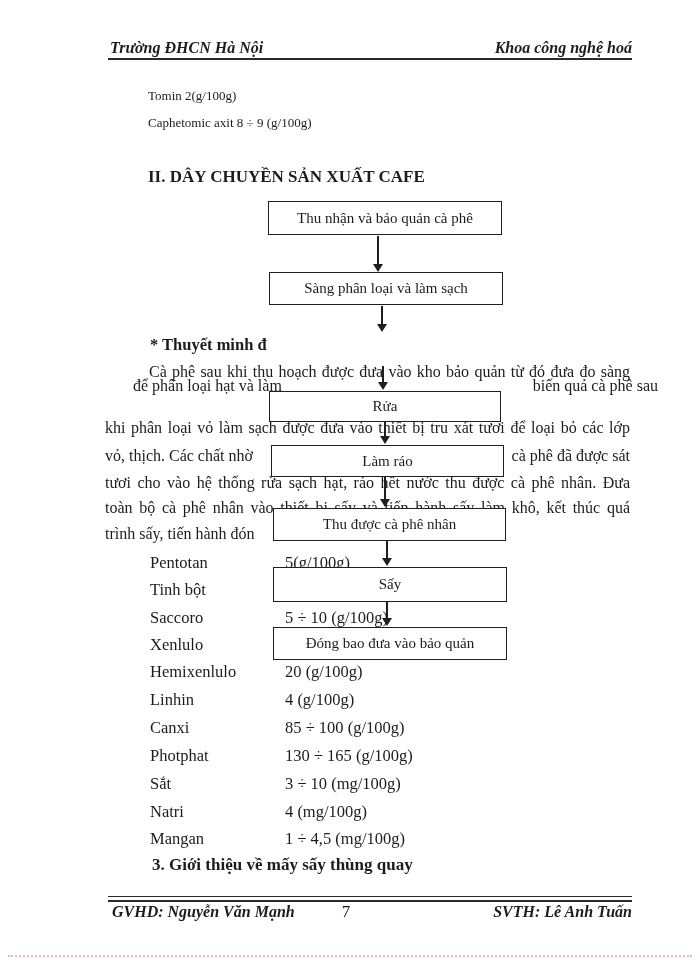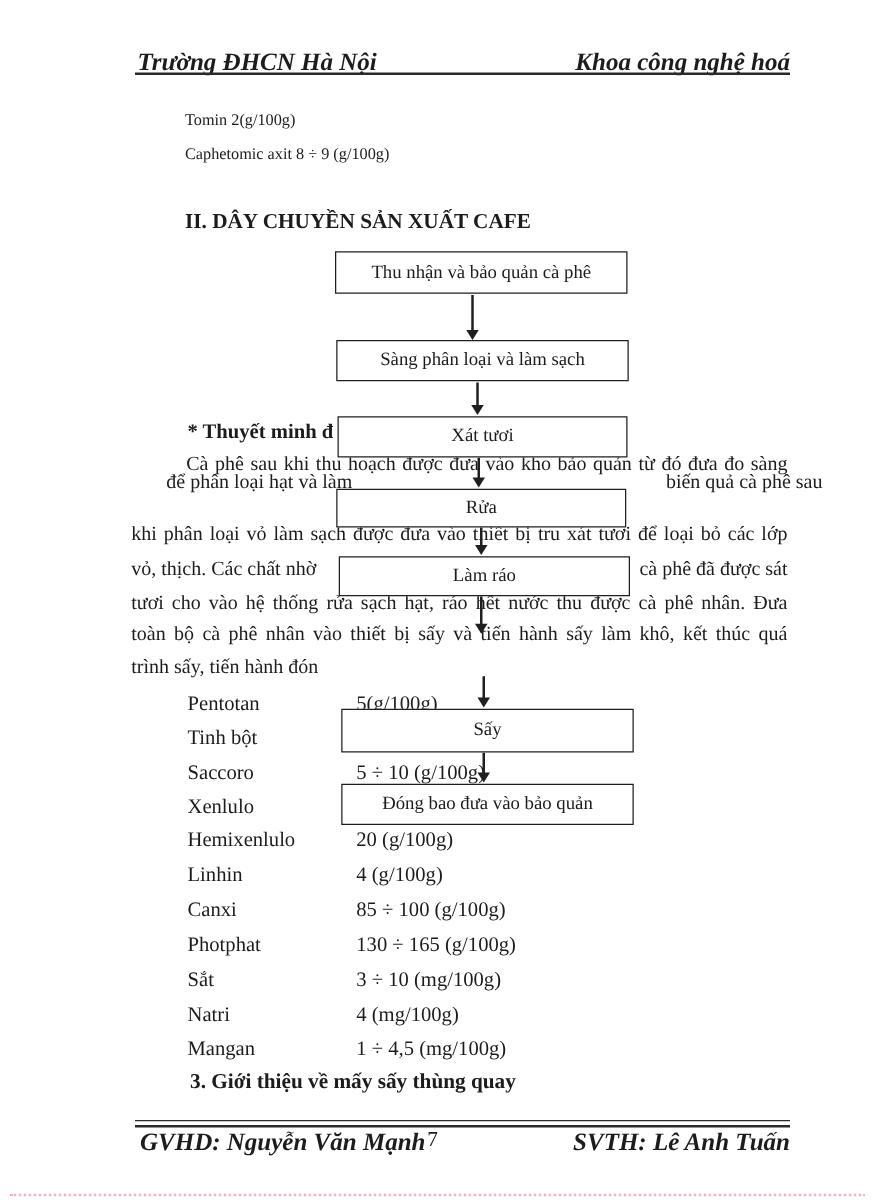--- a/index.html
+++ b/index.html
@@ -2,21 +2,21 @@
 <html><head>
 <meta charset="utf-8">
 <style>
   html,body{margin:0;padding:0;background:#ffffff;}
   .page{
     position:relative;width:700px;height:960px;background:#ffffff;
     font-family:"Liberation Serif","DejaVu Serif",serif;color:#1c1c1c;overflow:hidden;
   }
   .abs{position:absolute;}
   
-  .hf{font-style:italic;font-weight:bold;font-size:20px;white-space:nowrap;}
+  .hf{font-style:italic;font-weight:bold;font-size:16px;white-space:nowrap;}
   .header-rule{left:108px;top:58px;width:524px;height:0;border-top:2px solid #2a2a2a;}
   .footer-rule{left:108px;top:896px;width:524px;height:3px;border-top:1px solid #2a2a2a;border-bottom:2px solid #2a2a2a;}
   
   .tline{left:148px;font-size:13px;white-space:nowrap;}
   .h2{left:148px;font-weight:bold;font-size:17px;white-space:nowrap;}
   .pline{left:105px;width:525px;height:20px;font-size:16px;line-height:20px;z-index:1;}
   .just{text-align:justify;text-align-last:justify;}
   .frag-left{position:absolute;left:0;top:0;white-space:nowrap;}
   .frag-right{position:absolute;right:0;top:0;white-space:nowrap;}
   .note{font-weight:bold;font-size:16.5px;white-space:nowrap;z-index:1;}
@@ -109,23 +109,23 @@
   </div>
   <div class="abs nrow" style="top:829px;">
     <span class="nlabel">Mangan</span>
     <span class="nvalue">1 ÷ 4,5 (mg/100g)</span>
   </div>
 
   <div class="abs h2" style="left:152px;top:855px;">3. Giới thiệu về mấy sấy thùng quay</div>
 
   <div class="abs fbox" style="left:268px;top:201px;width:234px;height:34px;">Thu nhận và bảo quản cà phê</div>
   <div class="abs fbox" style="left:269px;top:272px;width:234px;height:33px;">Sàng phân loại và làm sạch</div>
-  <div class="abs fbox" style="left:270px;top:333px;width:232px;height:33px;">Xát tươi</div>
   <div class="abs fbox" style="left:269px;top:391px;width:232px;height:31px;">Rửa</div>
   <div class="abs fbox" style="left:271px;top:445px;width:233px;height:32px;">Làm ráo</div>
+  <div class="abs fbox" style="left:273px;top:508px;width:233px;height:33px;">Thu được cà phê nhân</div>
   <div class="abs fbox" style="left:273px;top:567px;width:234px;height:35px;font-family:Liberation Serif, serif;">Sấy</div>
   <div class="abs fbox" style="left:273px;top:627px;width:234px;height:33px;">Đóng bao đưa vào bảo quản</div>
 
   <div class="abs arrow" style="left:372px;top:236px;height:36px;">
       <i class="shaft"></i>
       <i class="head"></i>
     </div>
   <div class="abs arrow" style="left:376px;top:306px;height:26px;">
       <i class="shaft"></i>
       <i class="head"></i>

